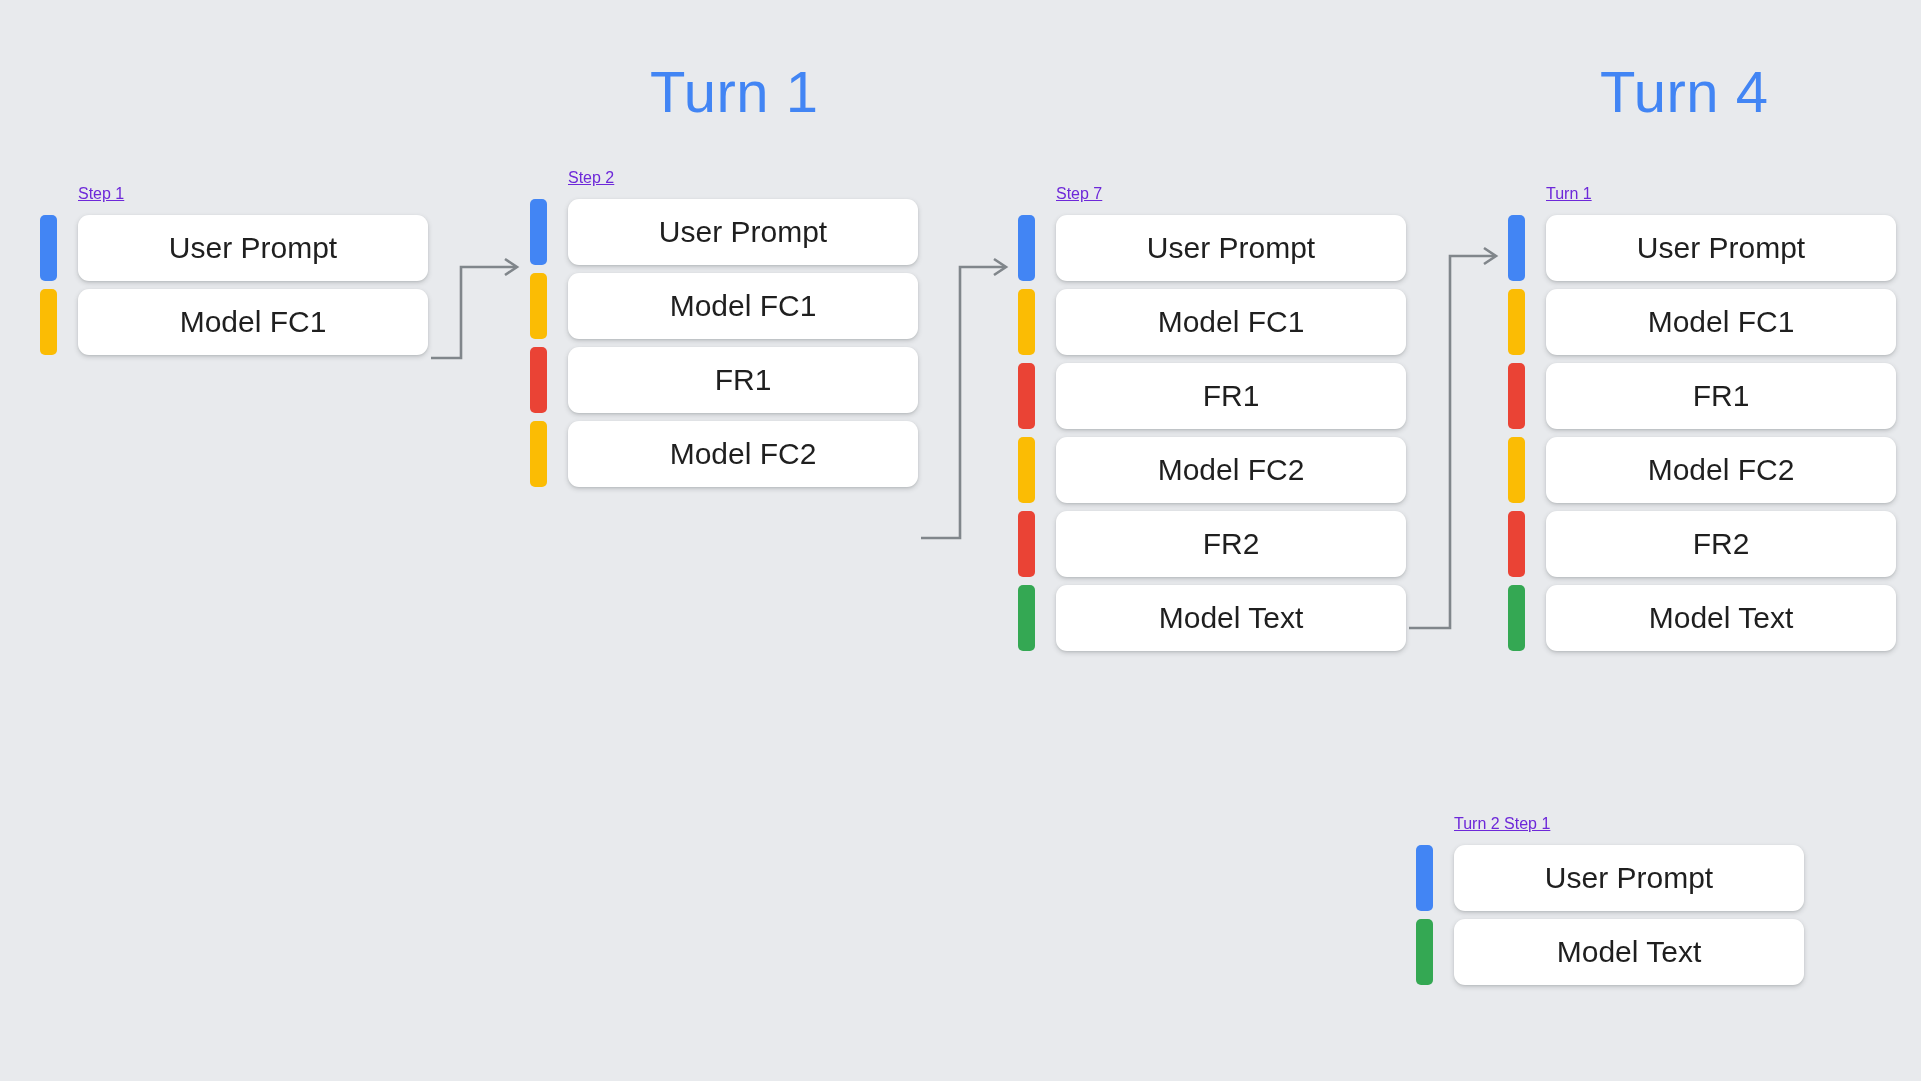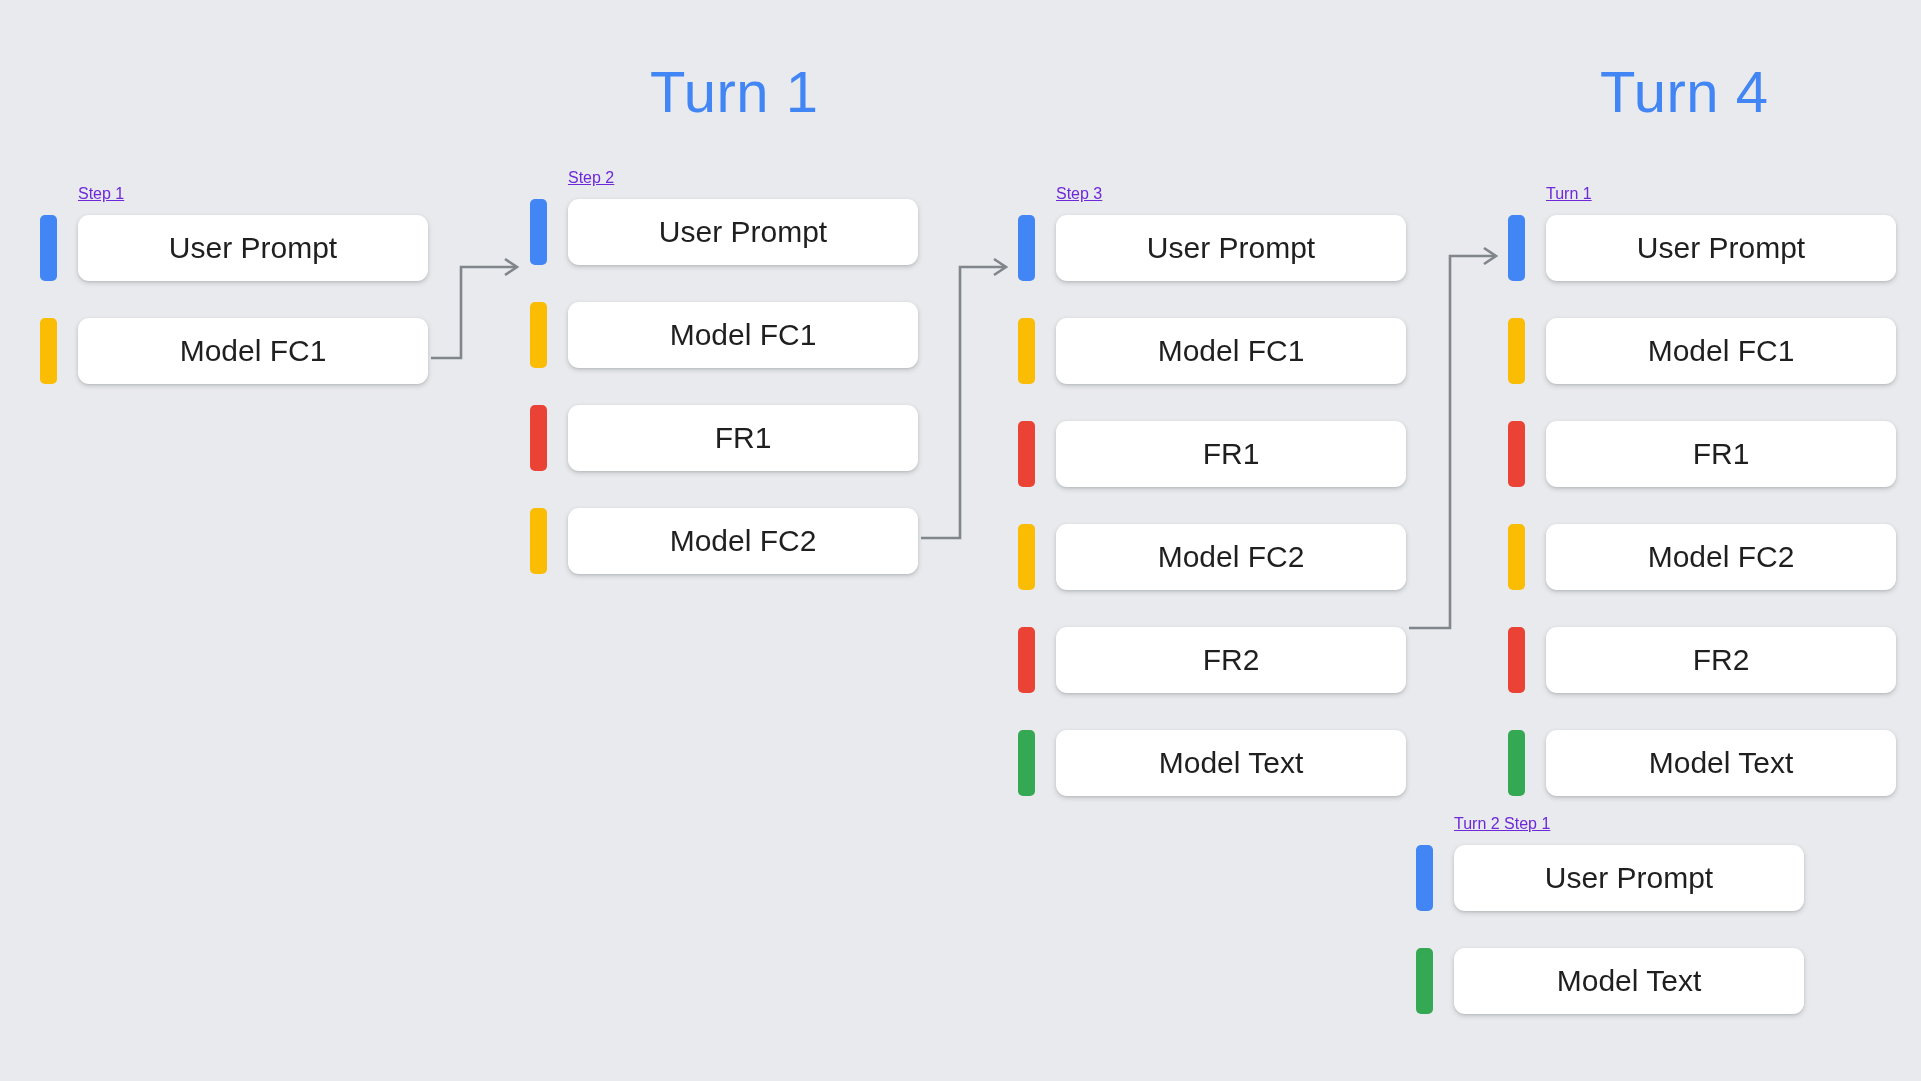--- a/index.html
+++ b/index.html
@@ -48,21 +48,21 @@
     padding-left: 38px;
     text-decoration: underline;
   }
 
   .rows { position: relative; }
 
   .row {
     display: flex;
     align-items: stretch;
     height: 66px;
-    margin-bottom: 37px;
+    margin-bottom: 8px;
   }
   .row:last-child { margin-bottom: 0; }
 
   .bar {
     width: 17px;
     border-radius: 5px;
     flex: 0 0 17px;
     align-self: center;
     height: 66px;
   }
@@ -165,21 +165,21 @@
         <div class="card">FR1</div>
       </div>
       <div class="row">
         <div class="bar yellow"></div>
         <div class="card">Model FC2</div>
       </div>
     </div>
   </div>
 
   <div id="col-step3" class="column">
-    <div class="column-label">Step 3</div>
+    <div class="column-label">Step 7</div>
     <div class="rows">
       <div class="row">
         <div class="bar blue"></div>
         <div class="card">User Prompt</div>
       </div>
       <div class="row">
         <div class="bar yellow"></div>
         <div class="card">Model FC1</div>
       </div>
       <div class="row">

